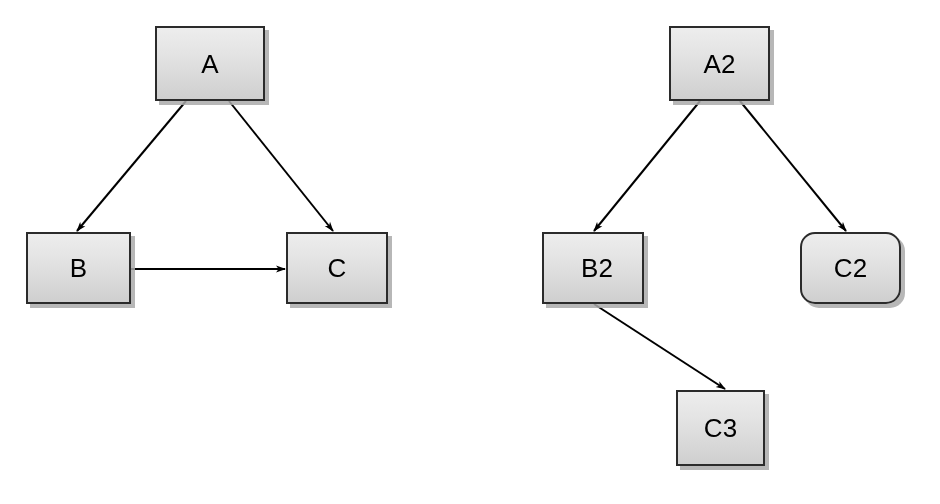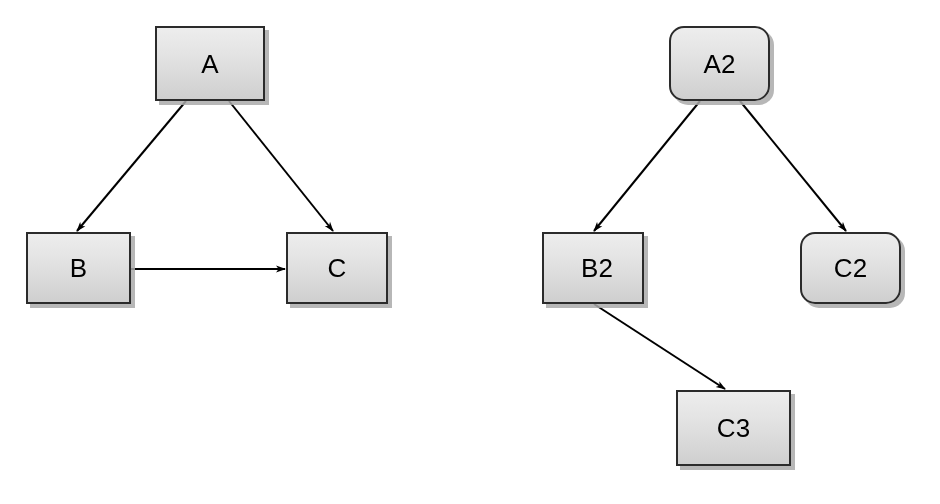--- a/index.html
+++ b/index.html
@@ -75,26 +75,26 @@
   <div class="node" style="left: 155px; top: 26px; width: 110px; height: 75px;">
     <span class="node-label">A</span>
   </div>
   <div class="node" style="left: 26px; top: 232px; width: 105px; height: 72px;">
     <span class="node-label">B</span>
   </div>
   <div class="node" style="left: 286px; top: 232px; width: 102px; height: 72px;">
     <span class="node-label">C</span>
   </div>
 
-  <div class="node" style="left: 669px; top: 26px; width: 101px; height: 75px; border-radius: 15px;">
+  <div class="node" style="left: 669px; top: 26px; width: 101px; height: 75px;">
     <span class="node-label">A2</span>
   </div>
   <div class="node" style="left: 542px; top: 232px; width: 102px; height: 72px; padding-left: 8px;">
     <span class="node-label">B2</span>
   </div>
   <div class="node" style="left: 800px; top: 232px; width: 101px; height: 72px; border-radius: 15px;">
     <span class="node-label">C2</span>
   </div>
-  <div class="node" style="left: 676px; top: 390px; width: 115px; height: 76px;">
+  <div class="node" style="left: 676px; top: 390px; width: 89px; height: 76px;">
     <span class="node-label">C3</span>
   </div>
 
 </div>
 
 </body></html>

